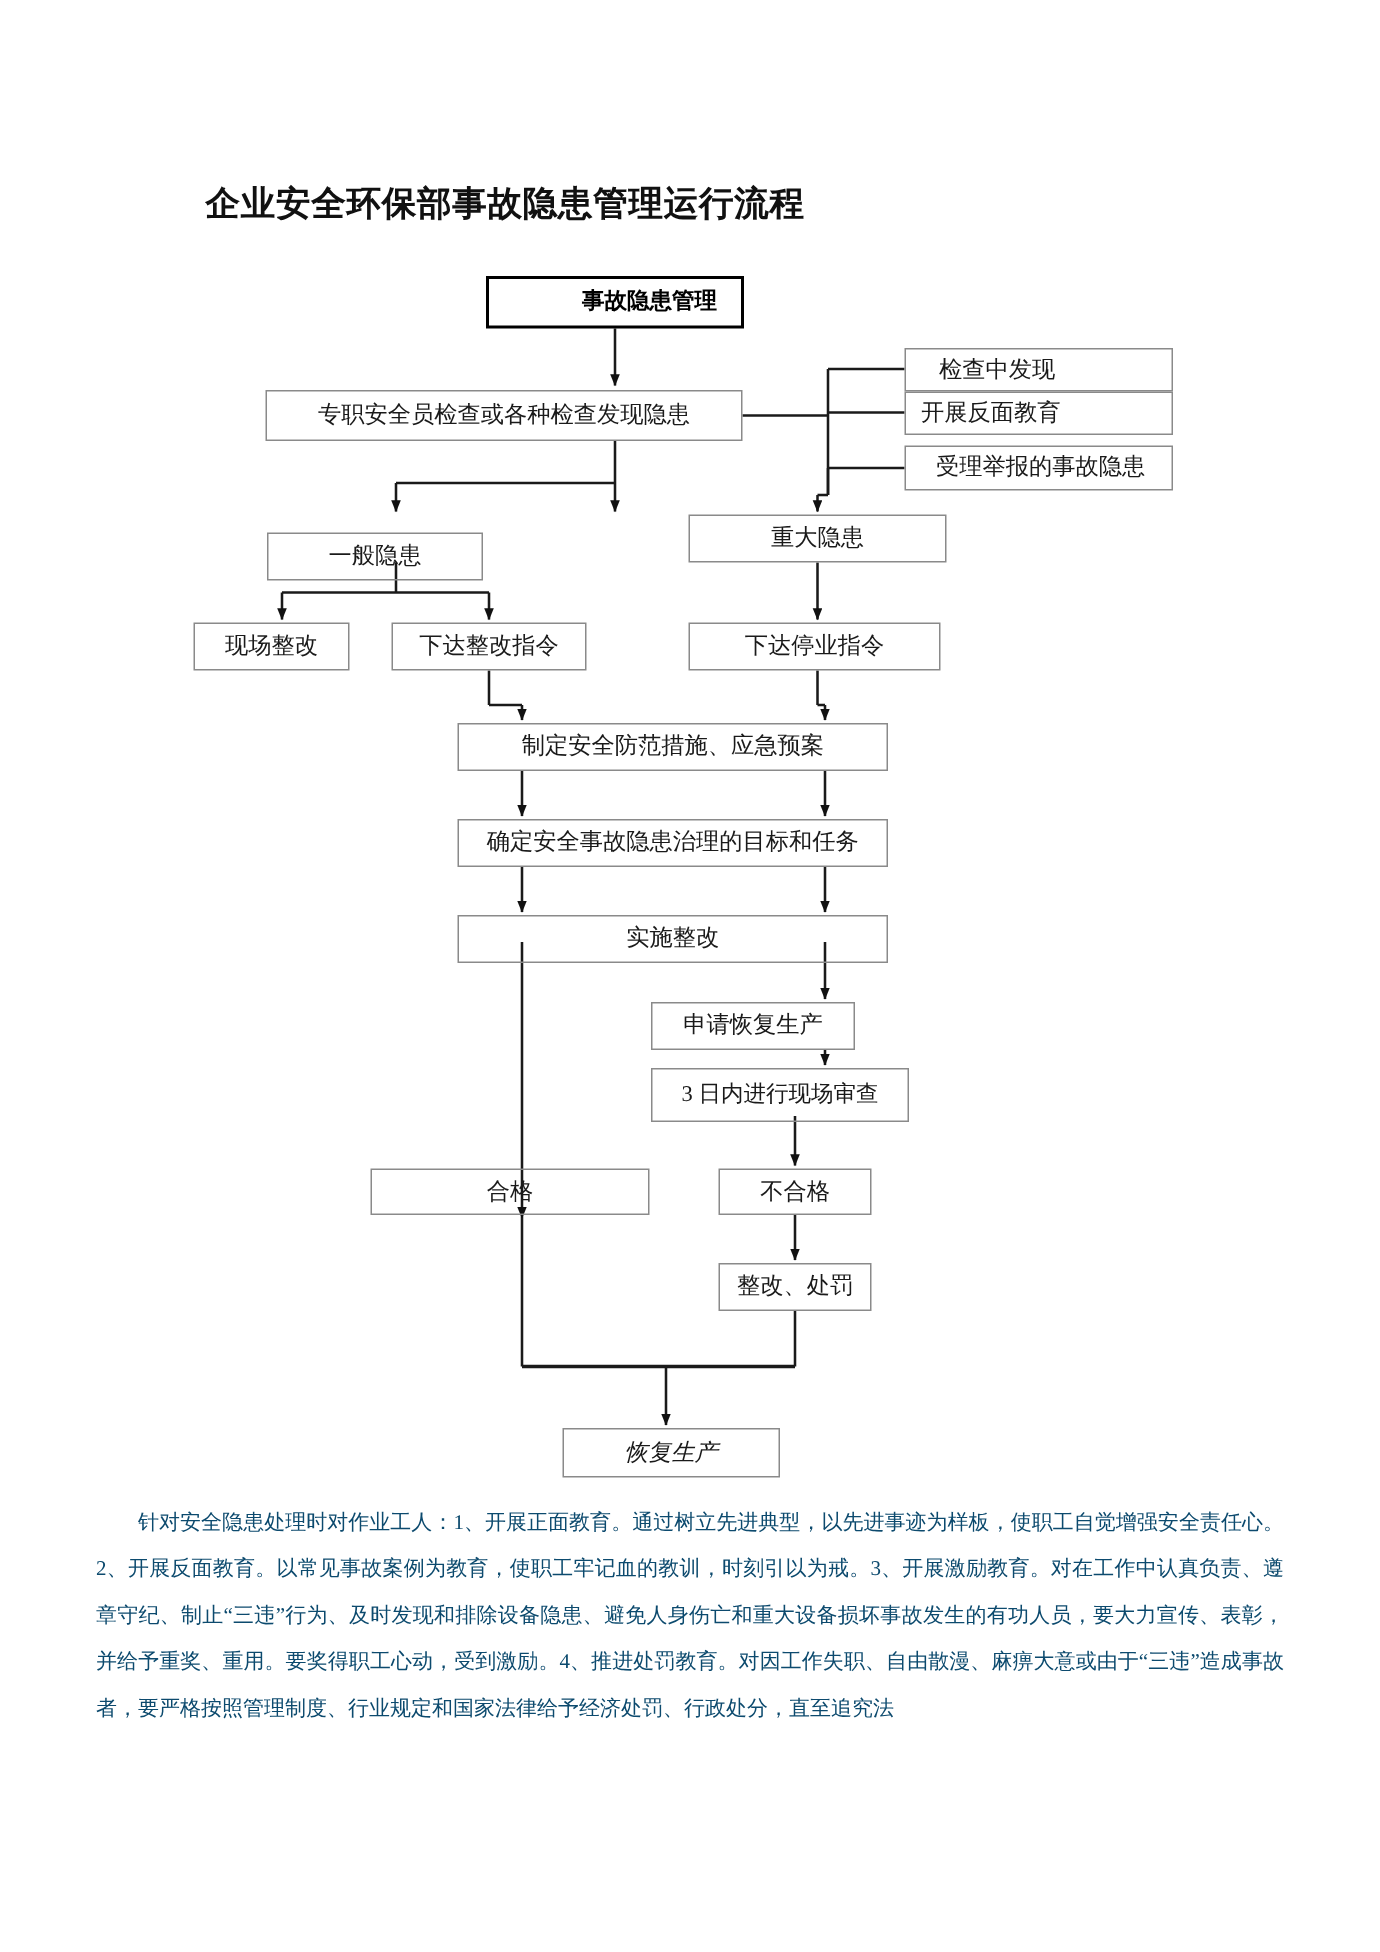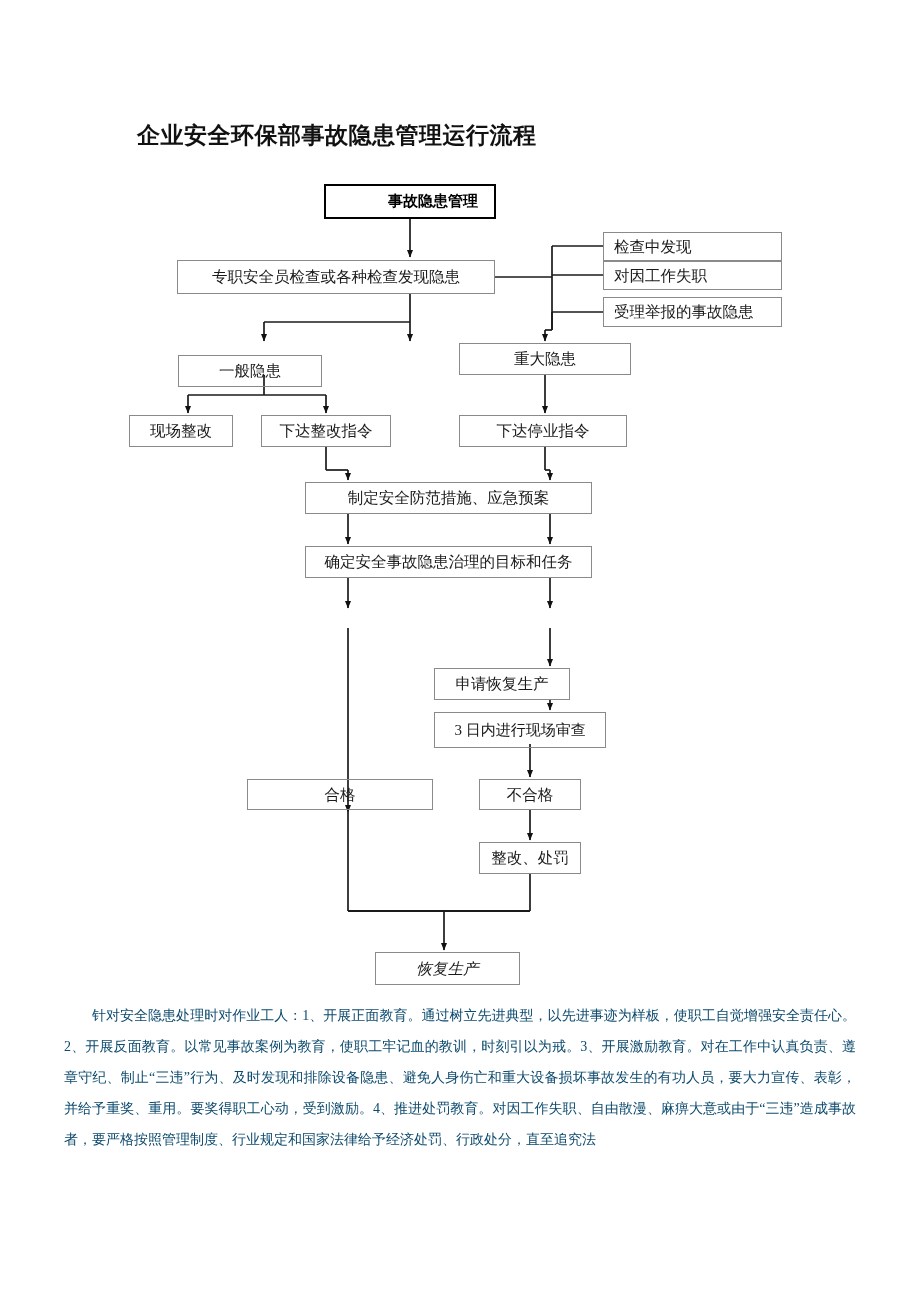--- a/index.html
+++ b/index.html
@@ -176,40 +176,41 @@
 
         <path d="M444,911 L444,950" marker-end="url(#arrow)"></path>
 
       </g>
     </svg>
 
     <div class="node strong" style="left:324px; top:184px; width:172px; height:35px;">事故隐患管理</div>
 
     <div class="node" style="left:177px; top:260px; width:318px; height:34px;">专职安全员检查或各种检查发现隐患</div>
 
-    <div class="node" style="left:603px; top:232px; width:179px; height:29px; justify-content:flex-start; padding-left:10px;">检查中发现</div>
-
-    <div class="node" style="left:603px; top:261px; width:179px; height:29px; justify-content:flex-start; padding-left:10px;">对因工作失职</div>
-
-    <div class="node" style="left:603px; top:297px; width:179px; height:30px; justify-content:flex-start; padding-left:10px;">受理举报的事故隐患</div>
+    <div class="node" style="left:603px; top:232px; width:179px; height:29px; justify-content:flex-start; padding-left:22px;">检查中发现</div>
+
+    <div class="node" style="left:603px; top:261px; width:179px; height:29px; justify-content:flex-start; padding-left:10px;">开展反面教育</div>
+
+    <div class="node" style="left:603px; top:297px; width:179px; height:30px; justify-content:flex-start; padding-left:20px;">受理举报的事故隐患</div>
 
     <div class="node" style="left:178px; top:355px; width:144px; height:32px;">一般隐患</div>
 
     <div class="node" style="left:459px; top:343px; width:172px; height:32px;">重大隐患</div>
 
     <div class="node" style="left:129px; top:415px; width:104px; height:32px;">现场整改</div>
 
     <div class="node" style="left:261px; top:415px; width:130px; height:32px;">下达整改指令</div>
 
     <div class="node" style="left:459px; top:415px; width:168px; height:32px;">下达停业指令</div>
 
     <div class="node" style="left:305px; top:482px; width:287px; height:32px;">制定安全防范措施、应急预案</div>
 
     <div class="node" style="left:305px; top:546px; width:287px; height:32px;">确定安全事故隐患治理的目标和任务</div>
 
+    <div class="node" style="left:305px; top:610px; width:287px; height:32px;">实施整改</div>
 
     <div class="node" style="left:434px; top:668px; width:136px; height:32px;">申请恢复生产</div>
 
     <div class="node tight" style="left:434px; top:712px; width:172px; height:36px;">3 日内进行现场审查</div>
 
     <div class="node" style="left:247px; top:779px; width:186px; height:31px;">合格</div>
 
     <div class="node" style="left:479px; top:779px; width:102px; height:31px;">不合格</div>
 
     <div class="node" style="left:479px; top:842px; width:102px; height:32px;">整改、处罚</div>

